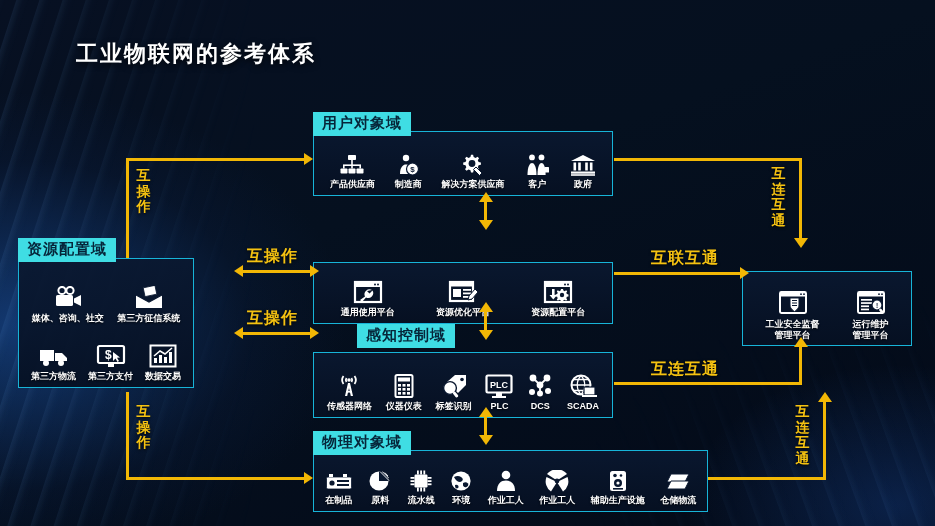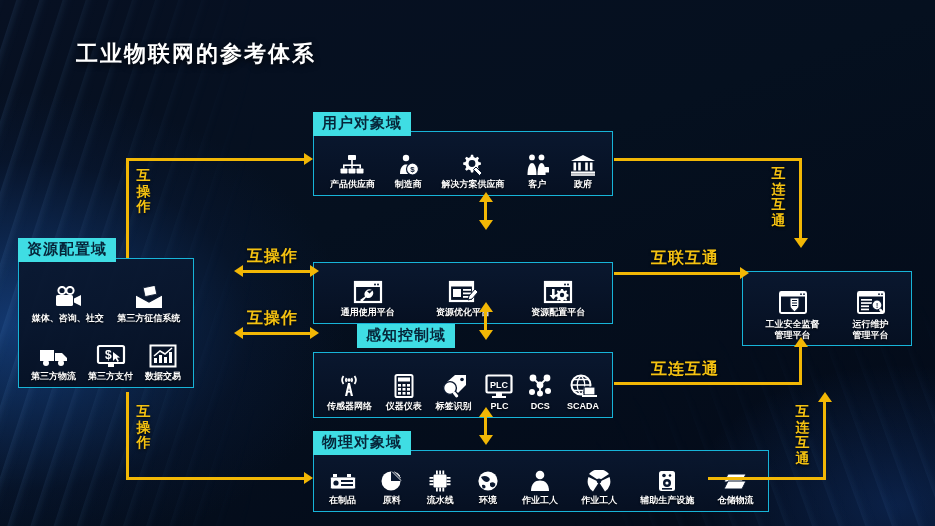--- a/index.html
+++ b/index.html
@@ -476,21 +476,21 @@
                 <rect x="13" y="21" width="15" height="2" fill="#fff"></rect>
               </g>
             </svg>
         </span>
         <span class="cap">SCADA</span>
       </div>
     </div>
   </div>
   <div class="panel-label" style="left:313px;top:324px;margin-left:44px;">感知控制域</div>
 
-  <div class="panel" style="left:313px;top:450px;width:456px;height:62px;">
+  <div class="panel" style="left:313px;top:450px;width:395px;height:62px;">
     <div class="items" style="padding:0 3px;">
       <div class="item">
         <span class="ico">
           <svg width="28" height="20" viewBox="0 0 28 20">
               <g fill="#fff">
                 <rect x="1.5" y="5" width="25" height="12" rx="1.4" stroke="#0a1830" stroke-width="0.8"></rect>
                 <circle cx="7" cy="11" r="2.6" fill="#0a1830"></circle>
                 <rect x="12" y="8" width="12" height="2" fill="#0a1830"></rect>
                 <rect x="12" y="12" width="12" height="2" fill="#0a1830"></rect>
                 <rect x="4" y="2" width="4" height="3"></rect>

